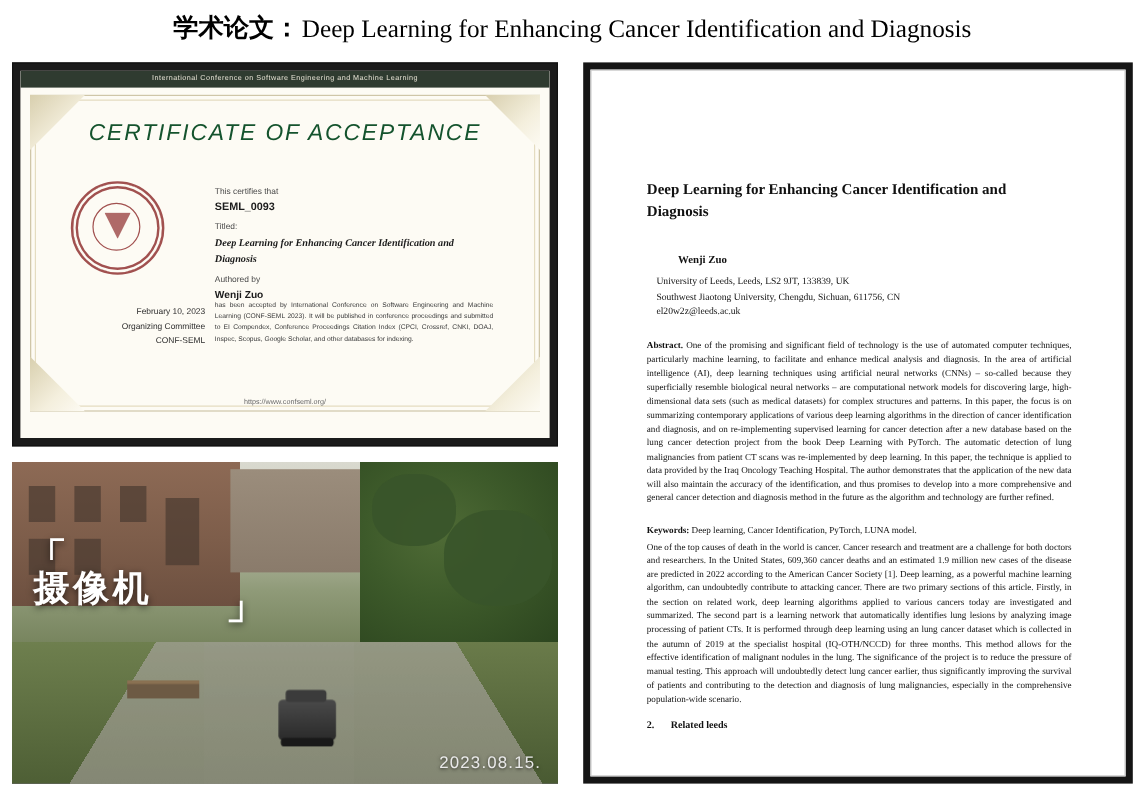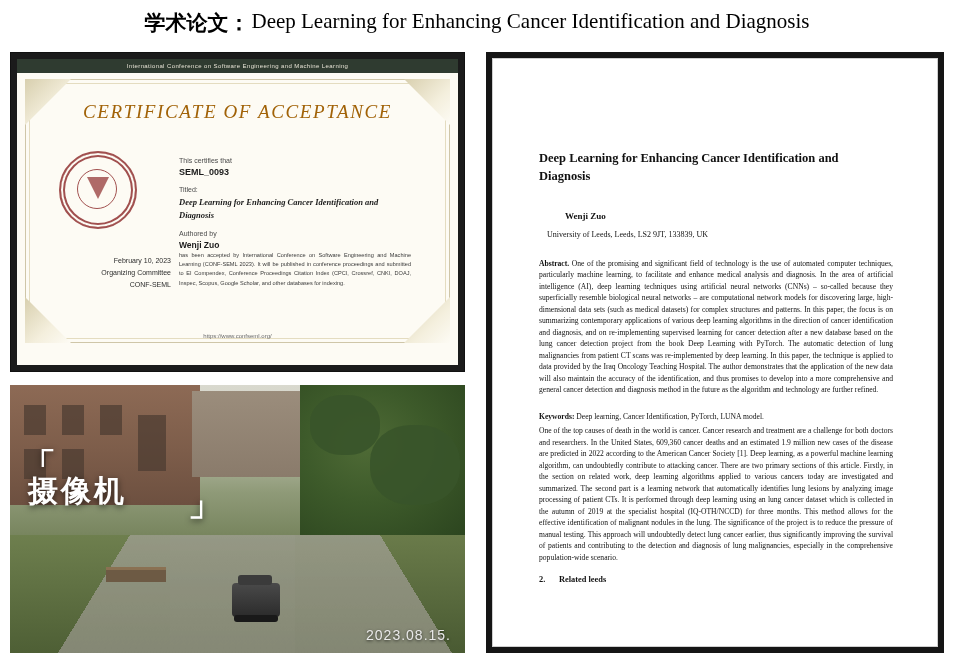--- a/index.html
+++ b/index.html
@@ -20,21 +20,21 @@
     position: absolute;
     left: 0; top: 0;
     width: 954px;
     height: 46px;
     display: flex;
     align-items: center;
     justify-content: center;
   }
   .header-inner {
     display: flex;
-    align-items: flex-start;
+    align-items: flex-end;
     white-space: nowrap;
   }
   .header-label {
     font-family: "DejaVu Sans", sans-serif;
     font-weight: bold;
     font-size: 21px;
     color: #000;
     letter-spacing: 0px;
   }
   .header-title {
@@ -92,24 +92,24 @@
   }
   .cert-corner.tl { left: 8px; top: 20px; clip-path: polygon(0 0, 100% 0, 0 100%); }
   .cert-corner.tr { right: 8px; top: 20px; clip-path: polygon(100% 0, 100% 100%, 0 0); }
   .cert-corner.bl { left: 8px; bottom: 22px; clip-path: polygon(0 0, 0 100%, 100% 100%); }
   .cert-corner.br { right: 8px; bottom: 22px; clip-path: polygon(100% 0, 100% 100%, 0 100%); }
 
   .cert-title {
     position: absolute;
     left: 0; right: 0; top: 42px;
     text-align: center;
-    font-family: Liberation Serif, serif;
+    font-family: Liberation Sans, sans-serif;
     font-size: 19px;
     letter-spacing: 1.6px;
-    color: #a16207;
+    color: #14532d;
     font-style: italic;
   }
   .cert-seal {
     position: absolute;
     left: 42px; top: 92px;
     width: 74px; height: 74px;
     border-radius: 50%;
     border: 2px solid #8d2b2b;
     box-shadow: inset 0 0 0 2px #fdfbf4, inset 0 0 0 4px #8d2b2b;
     opacity: .82;
@@ -462,20 +462,22 @@
   </div>
 </div>
 
 <div class="panel" id="paper-panel">
   <div class="paper-page">
     <div class="paper-inner">
       <div class="paper-title">Deep Learning for Enhancing Cancer Identification and Diagnosis</div>
       <div class="paper-author">Wenji Zuo</div>
       <div class="paper-affil">
         <div>University of Leeds, Leeds, LS2 9JT, 133839, UK</div>
+        <div>Southwest Jiaotong University, Chengdu, Sichuan, 611756, CN</div>
+        <div>el20w2z@leeds.ac.uk</div>
       </div>
       <div class="paper-abstract">
         <b>Abstract.</b>
         <span>One of the promising and significant field of technology is the use of automated computer techniques, particularly machine learning, to facilitate and enhance medical analysis and diagnosis. In the area of artificial intelligence (AI), deep learning techniques using artificial neural networks (CNNs) – so-called because they superficially resemble biological neural networks – are computational network models for discovering large, high-dimensional data sets (such as medical datasets) for complex structures and patterns. In this paper, the focus is on summarizing contemporary applications of various deep learning algorithms in the direction of cancer identification and diagnosis, and on re-implementing supervised learning for cancer detection after a new database based on the lung cancer detection project from the book Deep Learning with PyTorch. The automatic detection of lung malignancies from patient CT scans was re-implemented by deep learning. In this paper, the technique is applied to data provided by the Iraq Oncology Teaching Hospital. The author demonstrates that the application of the new data will also maintain the accuracy of the identification, and thus promises to develop into a more comprehensive and general cancer detection and diagnosis method in the future as the algorithm and technology are further refined.</span>
       </div>
       <div class="paper-keywords">
         <b>Keywords:</b>
         <span>Deep learning, Cancer Identification, PyTorch, LUNA model.</span>
       </div>
 

